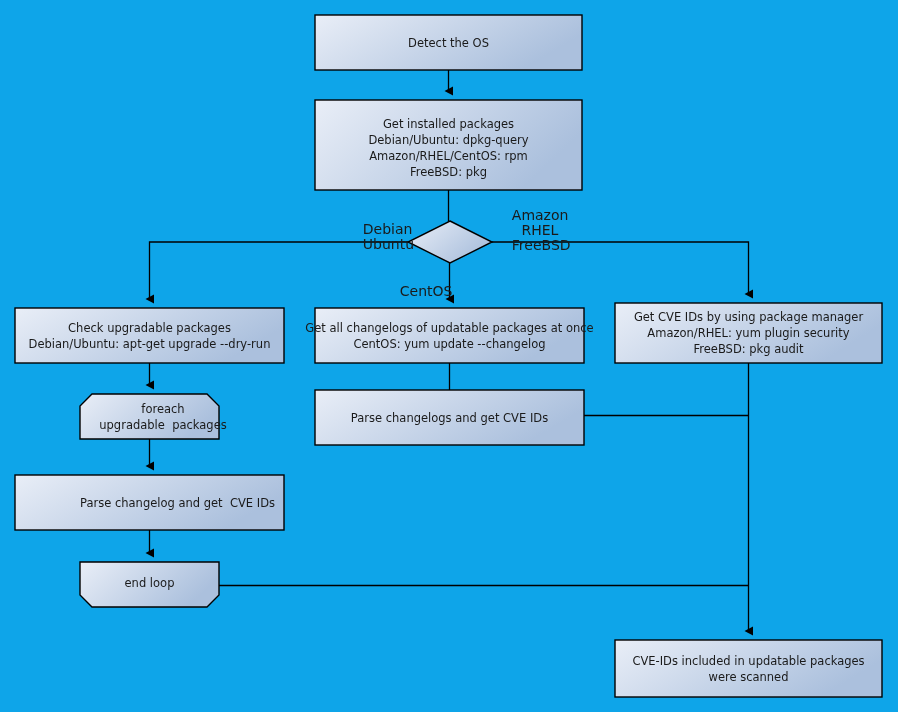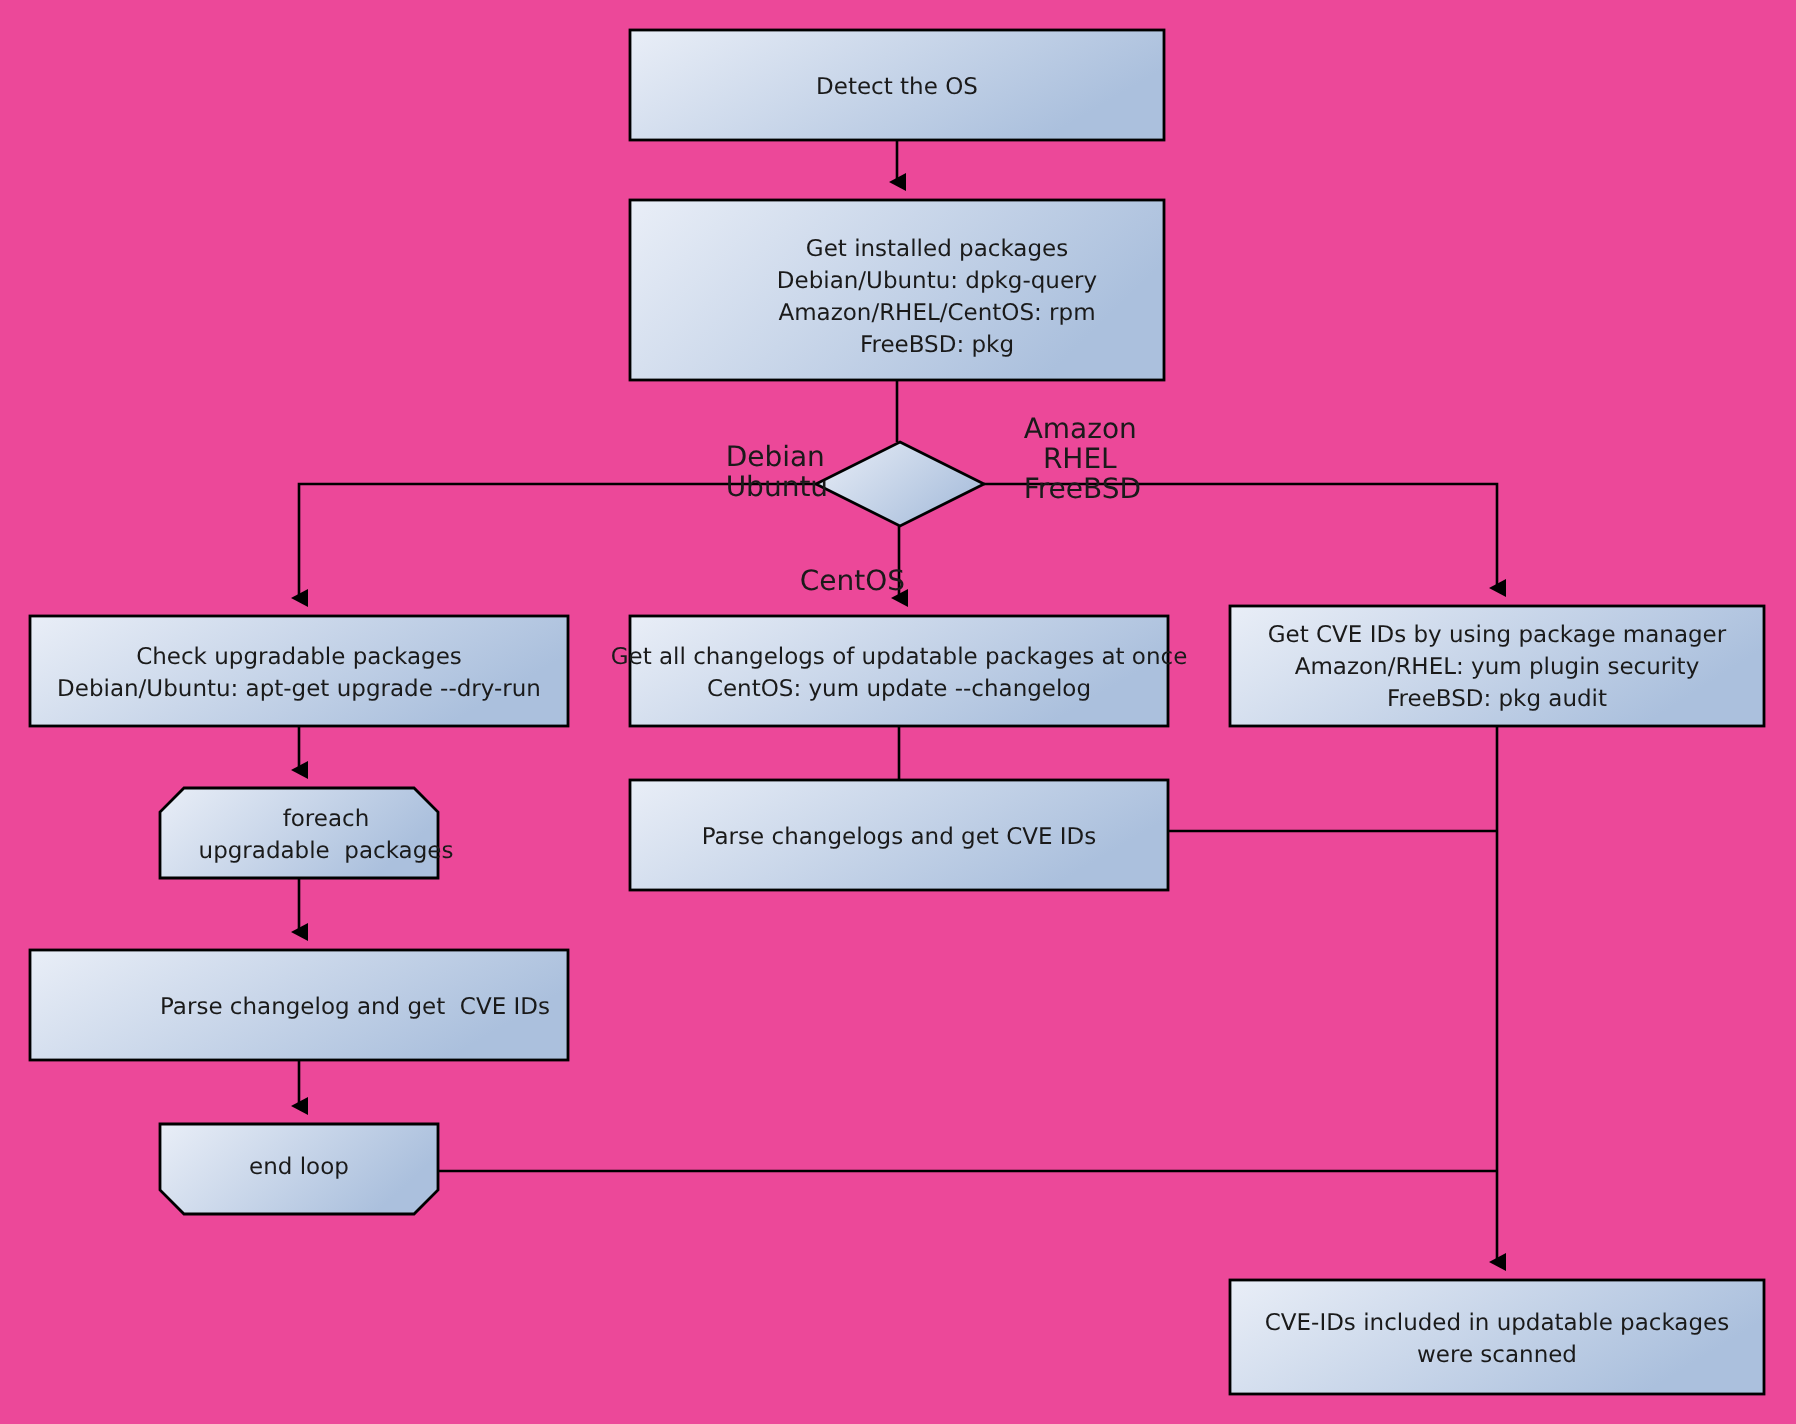--- a/index.html
+++ b/index.html
@@ -8,21 +8,21 @@
     padding: 0;
     background: #ffffff;
   }
   body {
     font-family: "DejaVu Sans", sans-serif;
   }
   #canvas {
     position: relative;
     width: 898px;
     height: 712px;
-    background: #ec4899;
+    background: #0ea5e9;
     overflow: hidden;
   }
   svg.layer {
     position: absolute;
     left: 0;
     top: 0;
     width: 898px;
     height: 712px;
   }
   #edges { z-index: 1; }
@@ -114,21 +114,21 @@
       <rect x="15" y="475" width="269" height="55"></rect>
       <polygon points="80,562 219,562 219,595 207,607 92,607 80,595"></polygon>
       <rect x="615" y="640" width="267" height="57"></rect>
     </g>
   </svg>
 
   <div class="node-label" style="left:315px; top:15px; width:267px; height:55px;">
     <span>Detect the OS</span>
   </div>
 
-  <div class="node-label" style="left:315px; top:100px; width:267px; height:95px;margin-left:20px;">
+  <div class="node-label" style="left:315px; top:100px; width:267px; height:95px;">
     <span>Get installed packages</span>
     <span>Debian/Ubuntu: dpkg-query</span>
     <span>Amazon/RHEL/CentOS: rpm</span>
     <span>FreeBSD: pkg</span>
   </div>
 
   <div class="node-label" style="left:15px; top:308px; width:269px; height:55px;">
     <span>Check upgradable packages</span>
     <span>Debian/Ubuntu: apt-get upgrade --dry-run</span>
   </div>

